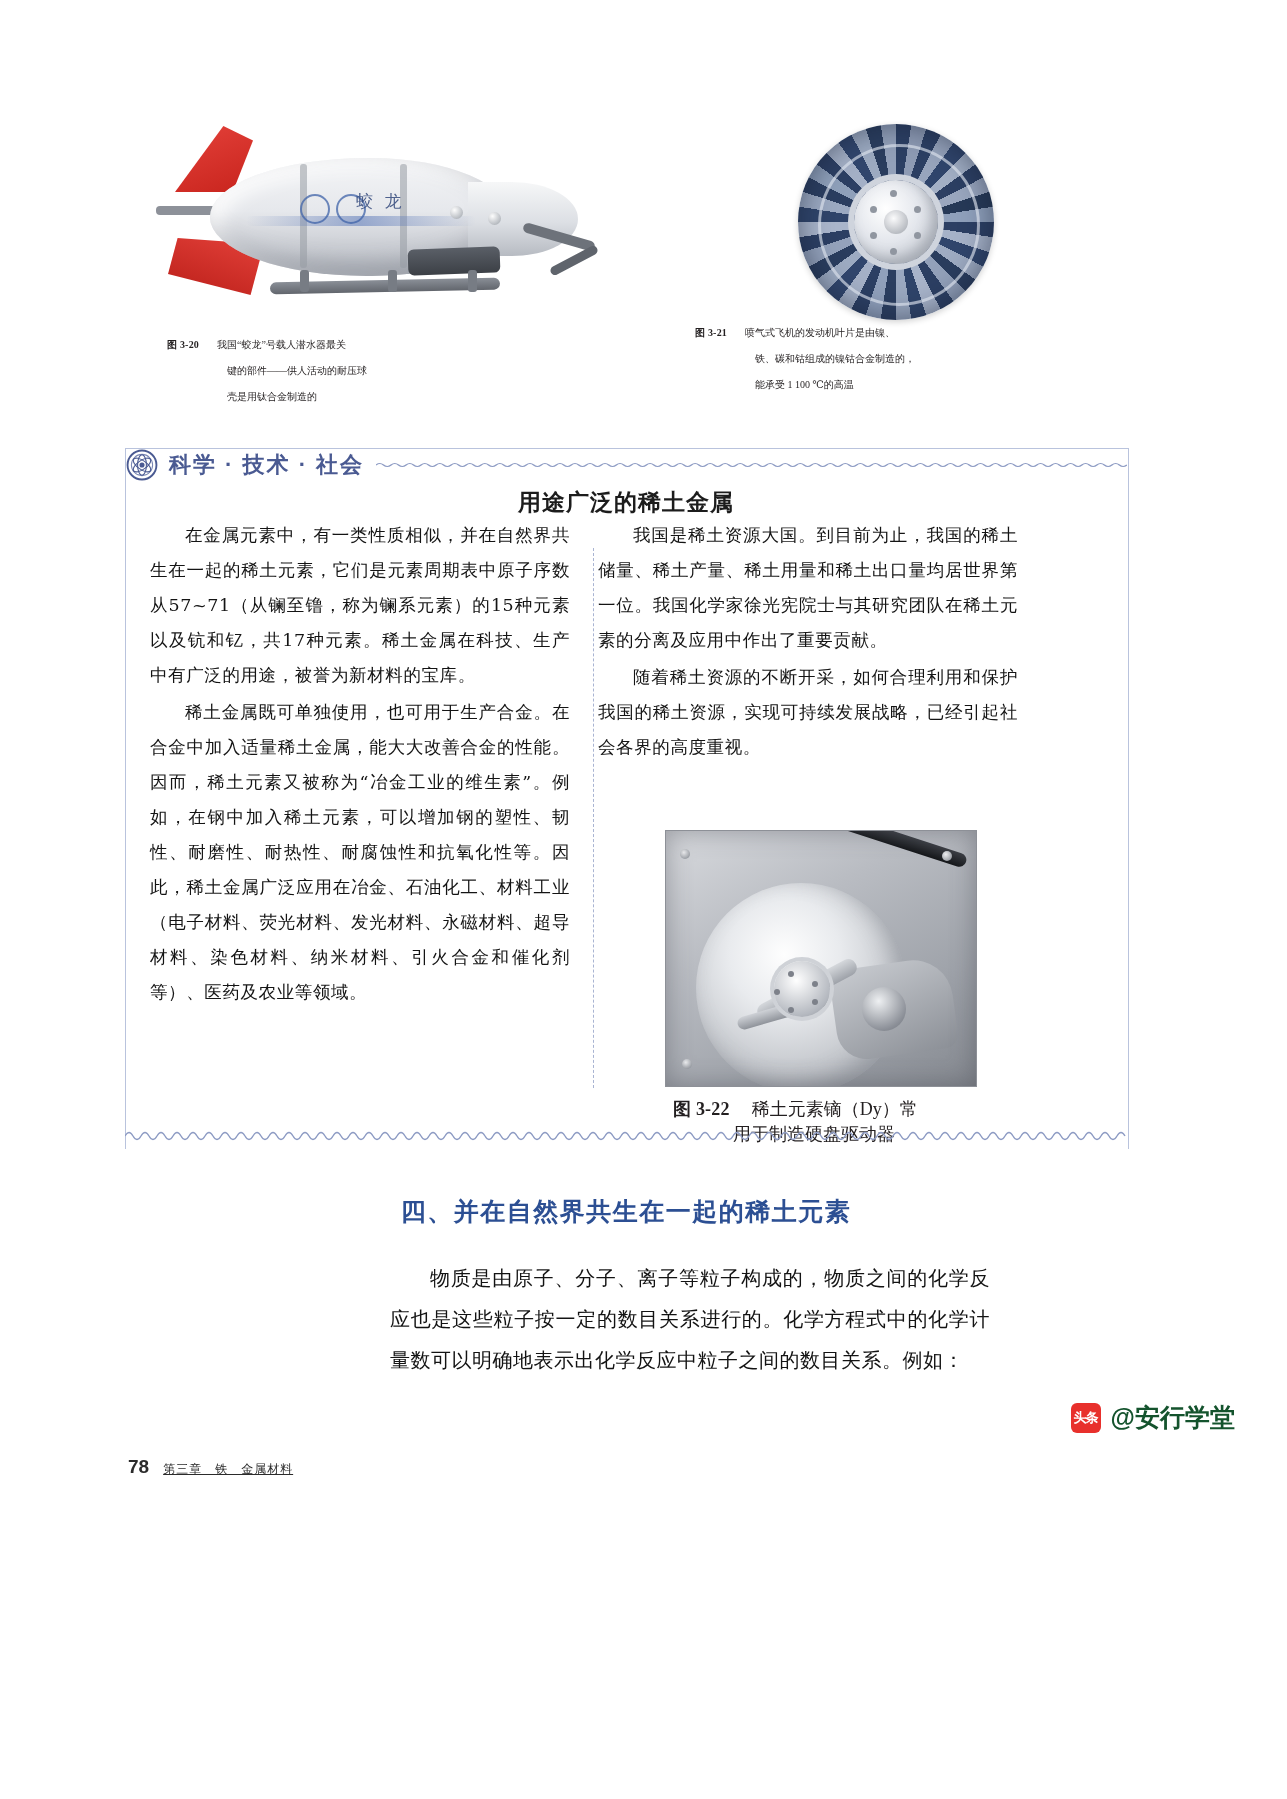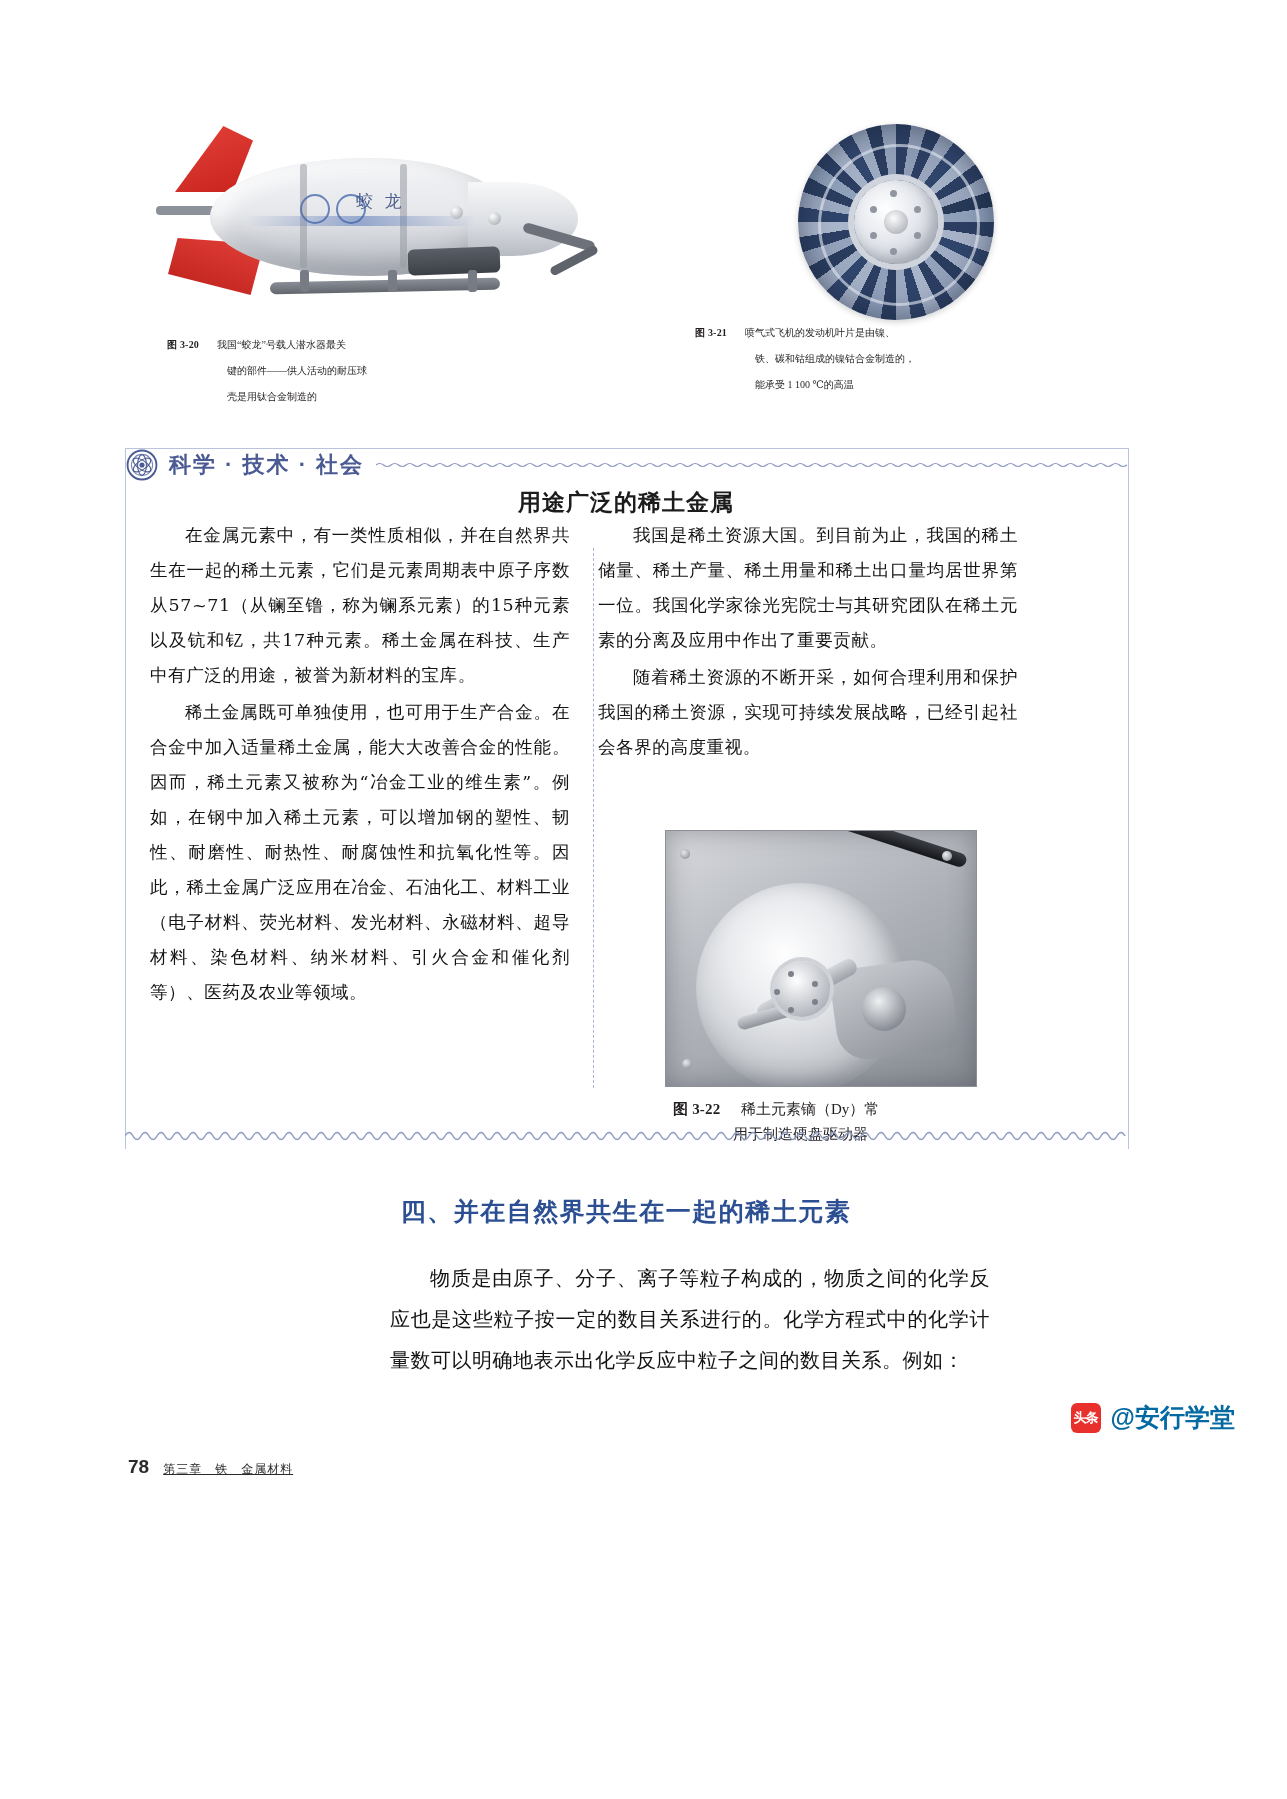--- a/index.html
+++ b/index.html
@@ -396,21 +396,21 @@
   }
 
   .fig22-wrap {
     position: absolute;
     left: 665px;
     top: 830px;
     width: 312px;
   }
   .cap-22 {
     margin-top: 10px;
-    font-size: 15px;
+    font-size: 18px;
     line-height: 25px;
     color: #231f20;
     padding-left: 8px;
   }
 
   
   .wavy {
     position: absolute;
     left: 125px;
     top: 1128px;
@@ -482,21 +482,21 @@
     font-weight: bold;
     display: flex;
     align-items: center;
     justify-content: center;
     letter-spacing: -1px;
   }
   .wm-text {
     font-family: "Liberation Sans", sans-serif;
     font-size: 25px;
     font-weight: bold;
-    color: #0369a1;
+    color: #14532d;
   }
 </style>
 </head>
 <body>
 
 <div class="page">
 
   <div class="fig-row">
 
     <div class="fig-block">

